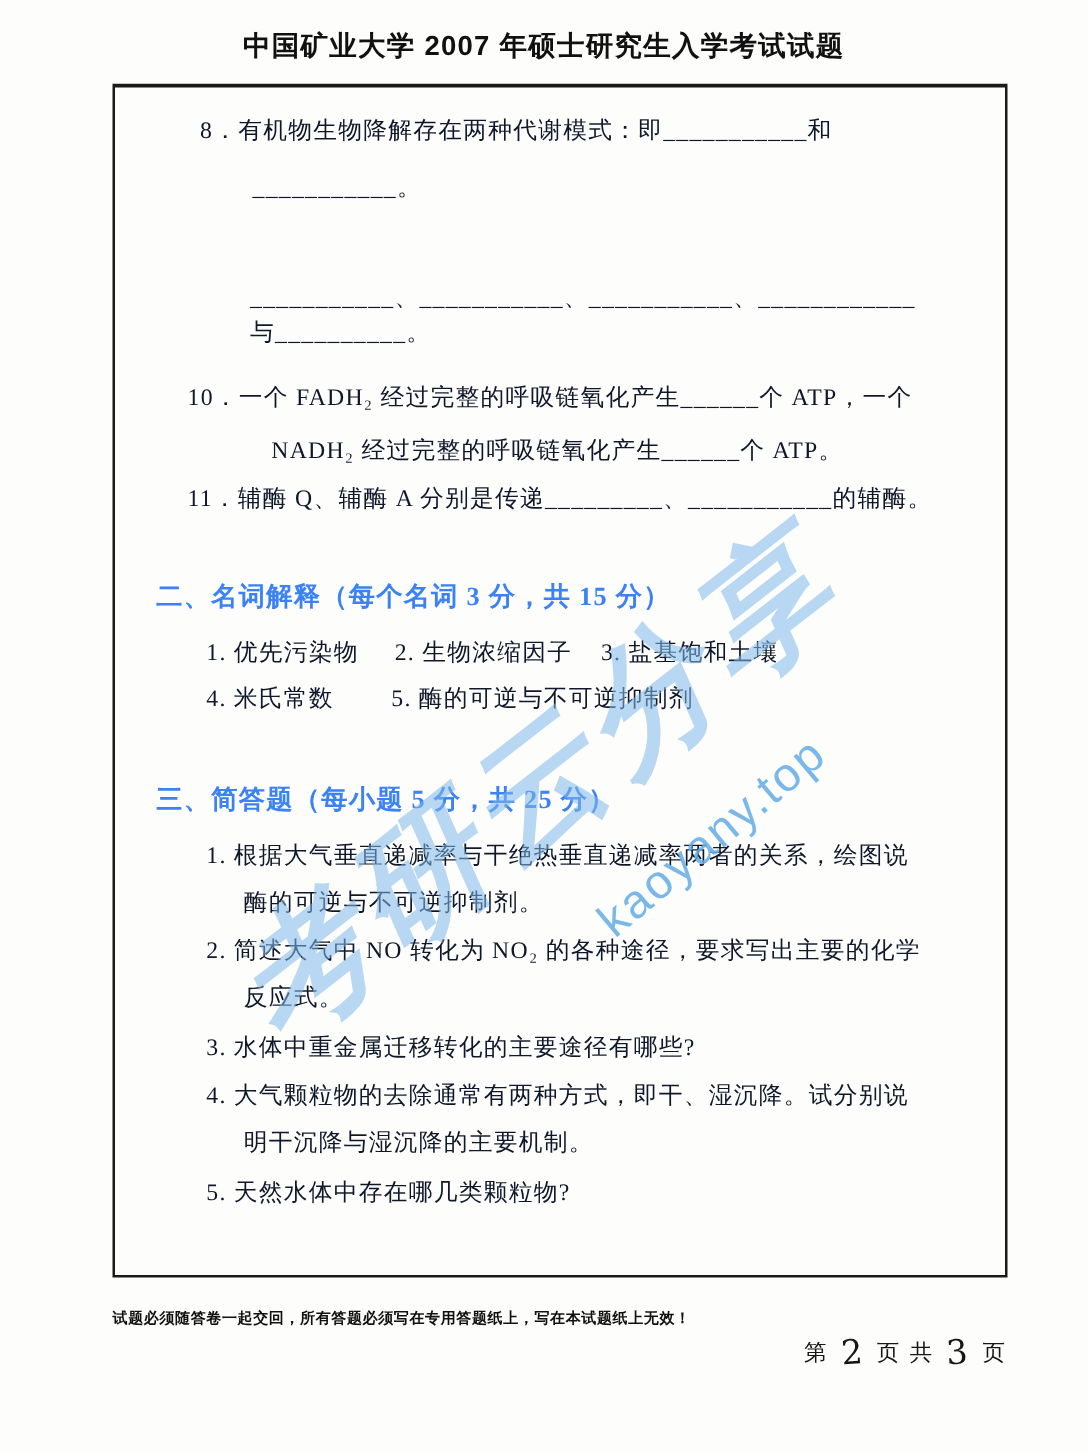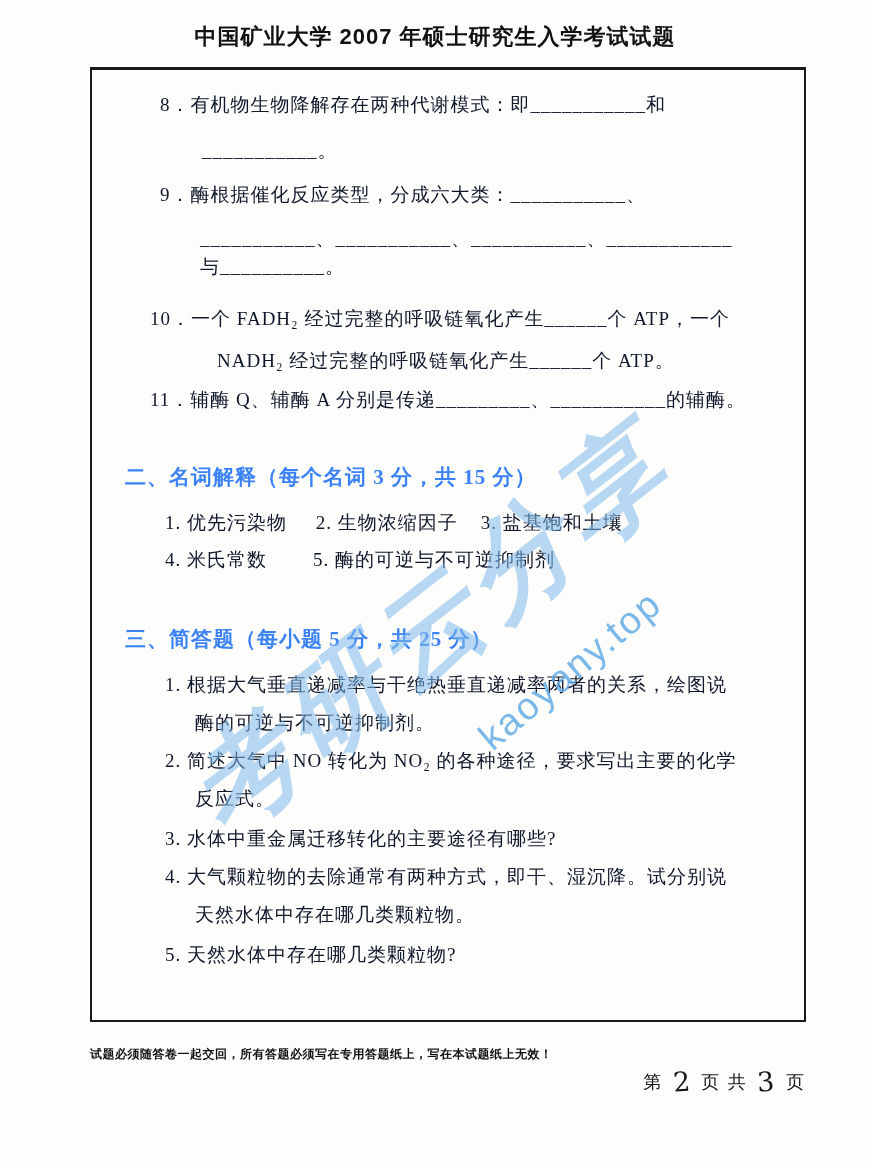--- a/index.html
+++ b/index.html
@@ -60,41 +60,40 @@
 </style>
 </head>
 <body>
 
 <div class="page-title">中国矿业大学 2007 年硕士研究生入学考试试题</div>
 
 <div class="frame">
   <div class="ln" style="left:68px;top:22px">8．有机物生物降解存在两种代谢模式：即___________和</div>
   <div class="ln" style="left:110px;top:68px">___________。</div>
 
-  <div class="ln" style="left:68px;top:112px">9．酶根据催化反应类型，分成六大类：___________、</div>
   <div class="ln" style="left:108px;top:156px">___________、___________、___________、____________</div>
   <div class="ln" style="left:108px;top:184px">与__________。</div>
 
   <div class="ln" style="left:58px;top:236px">10．一个 FADH₂ 经过完整的呼吸链氧化产生______个 ATP，一个</div>
   <div class="ln" style="left:125px;top:278px">NADH₂ 经过完整的呼吸链氧化产生______个 ATP。</div>
 
   <div class="ln" style="left:58px;top:317px">11．辅酶 Q、辅酶 A 分别是传递_________、___________的辅酶。</div>
 
   <div class="ln heading" style="left:33px;top:394px">二、名词解释（每个名词 3 分，共 15 分）</div>
   <div class="ln" style="left:73px;top:440px">1. 优先污染物     2. 生物浓缩因子    3. 盐基饱和土壤</div>
   <div class="ln" style="left:73px;top:477px">4. 米氏常数        5. 酶的可逆与不可逆抑制剂</div>
 
   <div class="ln heading" style="left:33px;top:556px">三、简答题（每小题 5 分，共 25 分）</div>
   <div class="ln" style="left:73px;top:602px">1. 根据大气垂直递减率与干绝热垂直递减率两者的关系，绘图说</div>
   <div class="ln" style="left:103px;top:640px">酶的可逆与不可逆抑制剂。</div>
   <div class="ln" style="left:73px;top:678px">2. 简述大气中 NO 转化为 NO₂ 的各种途径，要求写出主要的化学</div>
   <div class="ln" style="left:103px;top:716px">反应式。</div>
   <div class="ln" style="left:73px;top:756px">3. 水体中重金属迁移转化的主要途径有哪些?</div>
   <div class="ln" style="left:73px;top:794px">4. 大气颗粒物的去除通常有两种方式，即干、湿沉降。试分别说</div>
-  <div class="ln" style="left:103px;top:832px">天然水体中存在哪几类颗粒物。</div>
+  <div class="ln" style="left:103px;top:832px">明干沉降与湿沉降的主要机制。</div>
   <div class="ln" style="left:73px;top:872px">5. 天然水体中存在哪几类颗粒物?</div>
 </div>
 
 <div class="watermark-cn">考研云分享</div>
 <div class="watermark-site">kaoyany.top</div>
 
 <div class="footer-notice">试题必须随答卷一起交回，所有答题必须写在专用答题纸上，写在本试题纸上无效！</div>
 
 <div class="footer-page">
   <span>第</span>

